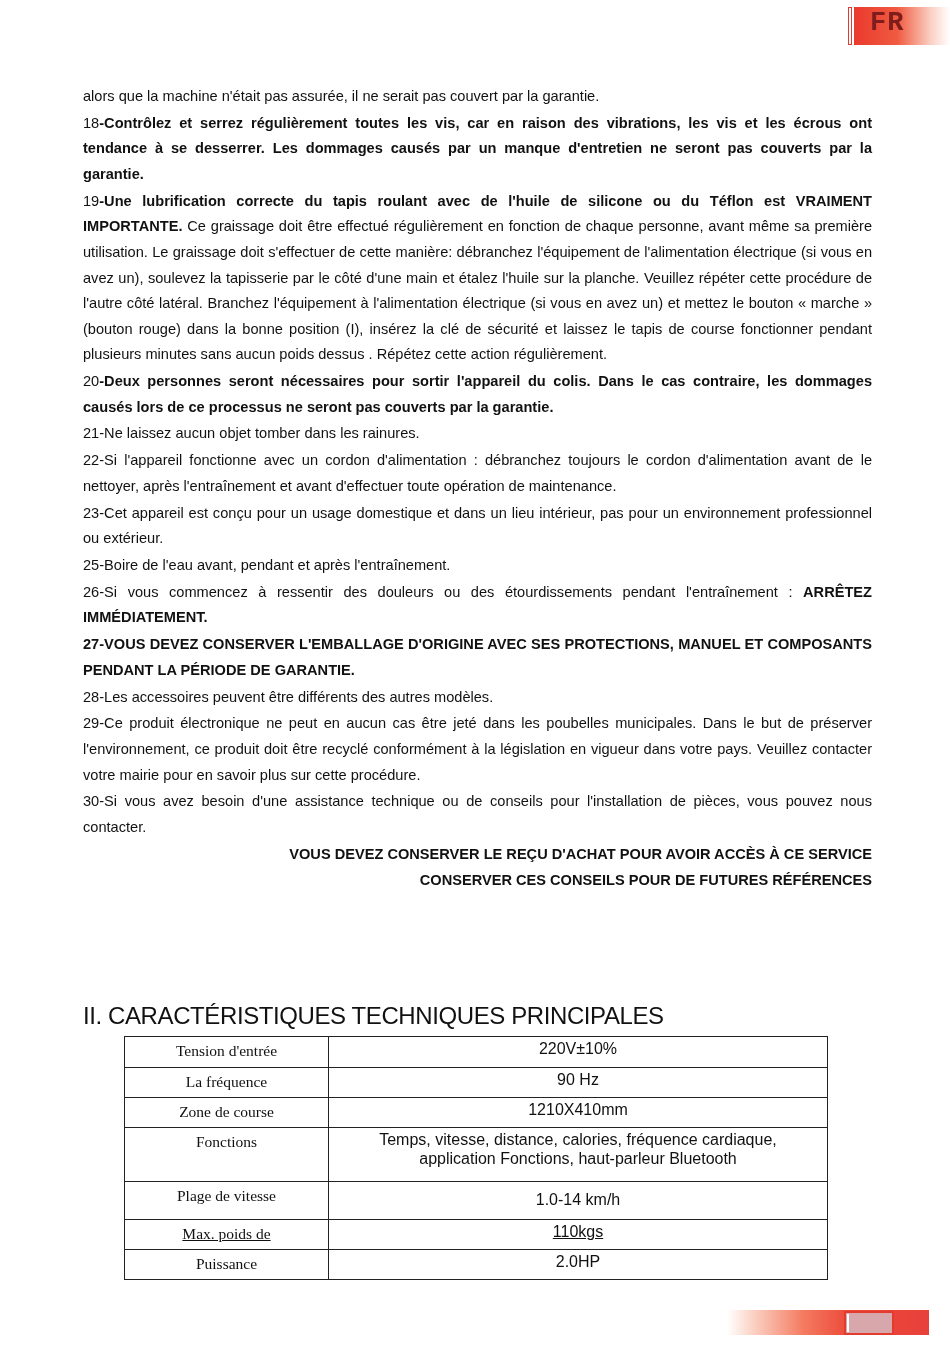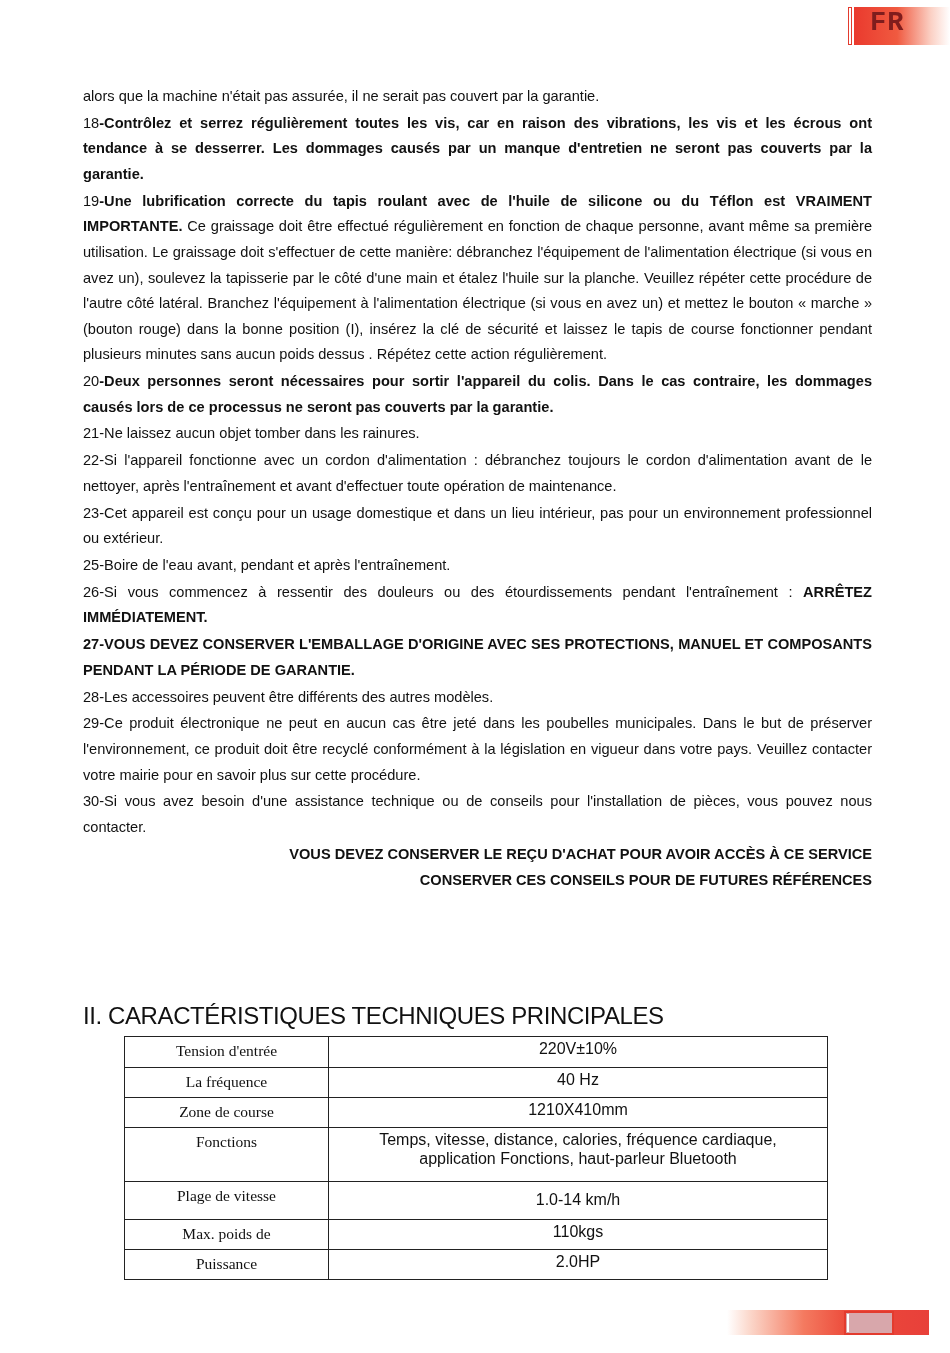--- a/index.html
+++ b/index.html
@@ -27,21 +27,21 @@
     table.specs { position: absolute; top: 1036px; left: 124px; width: 704px; border-collapse: collapse; }
     table.specs td { border: 1px solid #222; padding: 4px; vertical-align: top; }
     table.specs td.k { width: 195px; font-family: "Liberation Serif", serif; font-size: 15.5px; text-align: center; line-height: 20px; }
     table.specs td.v { font-family: "Liberation Sans", sans-serif; font-size: 16px; text-align: center; line-height: 19px; padding-top: 2px; }
     tr.r0 td { height: 22px; }
     tr.r1 td { height: 21px; }
     tr.r2 td { height: 21px; }
     tr.r3 td { height: 45px; }
     tr.r4 td { height: 29px; }
     tr.r4 td.v { vertical-align: middle; }
-    tr.r5 td { height: 21px; }
+    tr.r5 td { height: 21px; text-decoration: underline; }
     tr.r6 td { height: 21px; }
   </style>
 </head>
 <body>
 
 <div class="fr-badge">
   <div class="edge"></div>
   <div class="bar"></div>
   <span class="label">FR</span>
 </div>
@@ -67,21 +67,21 @@
 <h2 class="section-title">II. CARACTÉRISTIQUES TECHNIQUES PRINCIPALES</h2>
 
 <table class="specs">
   <tbody>
       <tr class="r0">
     <td class="k">Tension d'entrée</td>
     <td class="v">220V±10%</td>
   </tr>
   <tr class="r1">
     <td class="k">La fréquence</td>
-    <td class="v">40 Hz</td>
+    <td class="v">90 Hz</td>
   </tr>
   <tr class="r2">
     <td class="k">Zone de course</td>
     <td class="v">1210X410mm</td>
   </tr>
   <tr class="r3">
     <td class="k">Fonctions</td>
     <td class="v">
       <div>Temps, vitesse, distance, calories, fréquence cardiaque,</div>
       <div>application Fonctions, haut-parleur Bluetooth</div>

